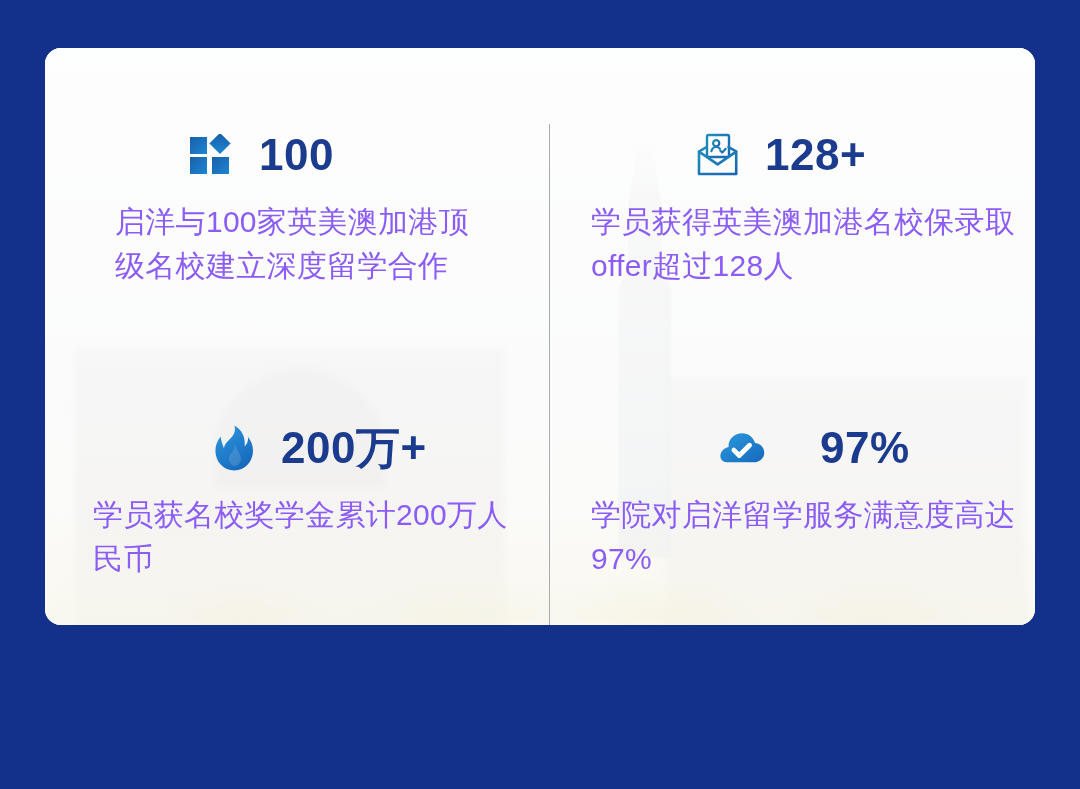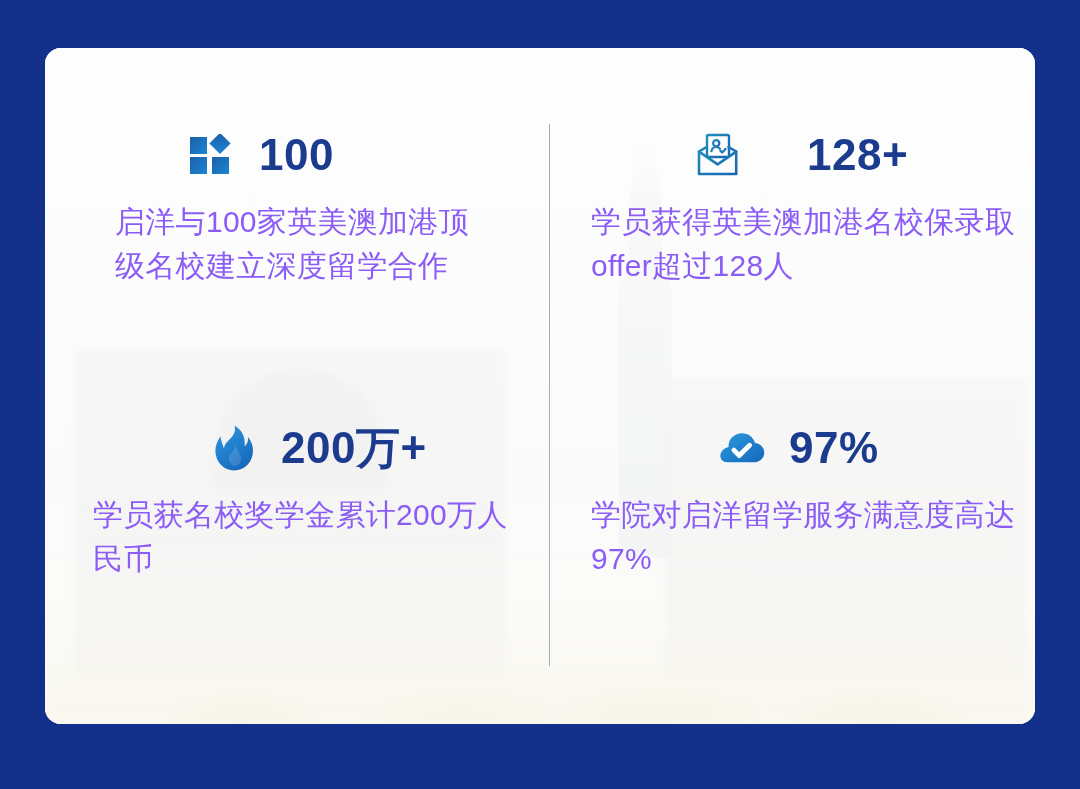--- a/index.html
+++ b/index.html
@@ -22,21 +22,21 @@
     background: #13308a;
     box-sizing: border-box;
   }
 
   
   .card {
     position: absolute;
     left: 45px;
     top: 48px;
     width: 990px;
-    height: 676px;
+    height: 577px;
     border-radius: 16px;
     overflow: hidden;
     background: #f4f5f6;
     box-sizing: border-box;
   }
 
   
   .bg-photo {
     position: absolute;
     inset: 0;
@@ -136,23 +136,23 @@
   }
   .stat-a { top: 78px;  }
   .stat-b { top: 371px; }
 
   .stat-head {
     display: flex;
     align-items: center;
     height: 58px;
   }
   .stat-head.indent-1 { padding-left: 120px; }
-  .stat-head.indent-2 { padding-left: 128px; gap: 42px; }
+  .stat-head.indent-2 { padding-left: 128px; }
   .stat-head.indent-3 { padding-left: 142px; }
-  .stat-head.indent-4 { padding-left: 152px; }
+  .stat-head.indent-4 { padding-left: 152px; gap: 31px; }
 
   .stat-icon {
     width: 50px;
     height: 50px;
     flex: 0 0 50px;
     display: flex;
     align-items: center;
     justify-content: center;
   }
 

